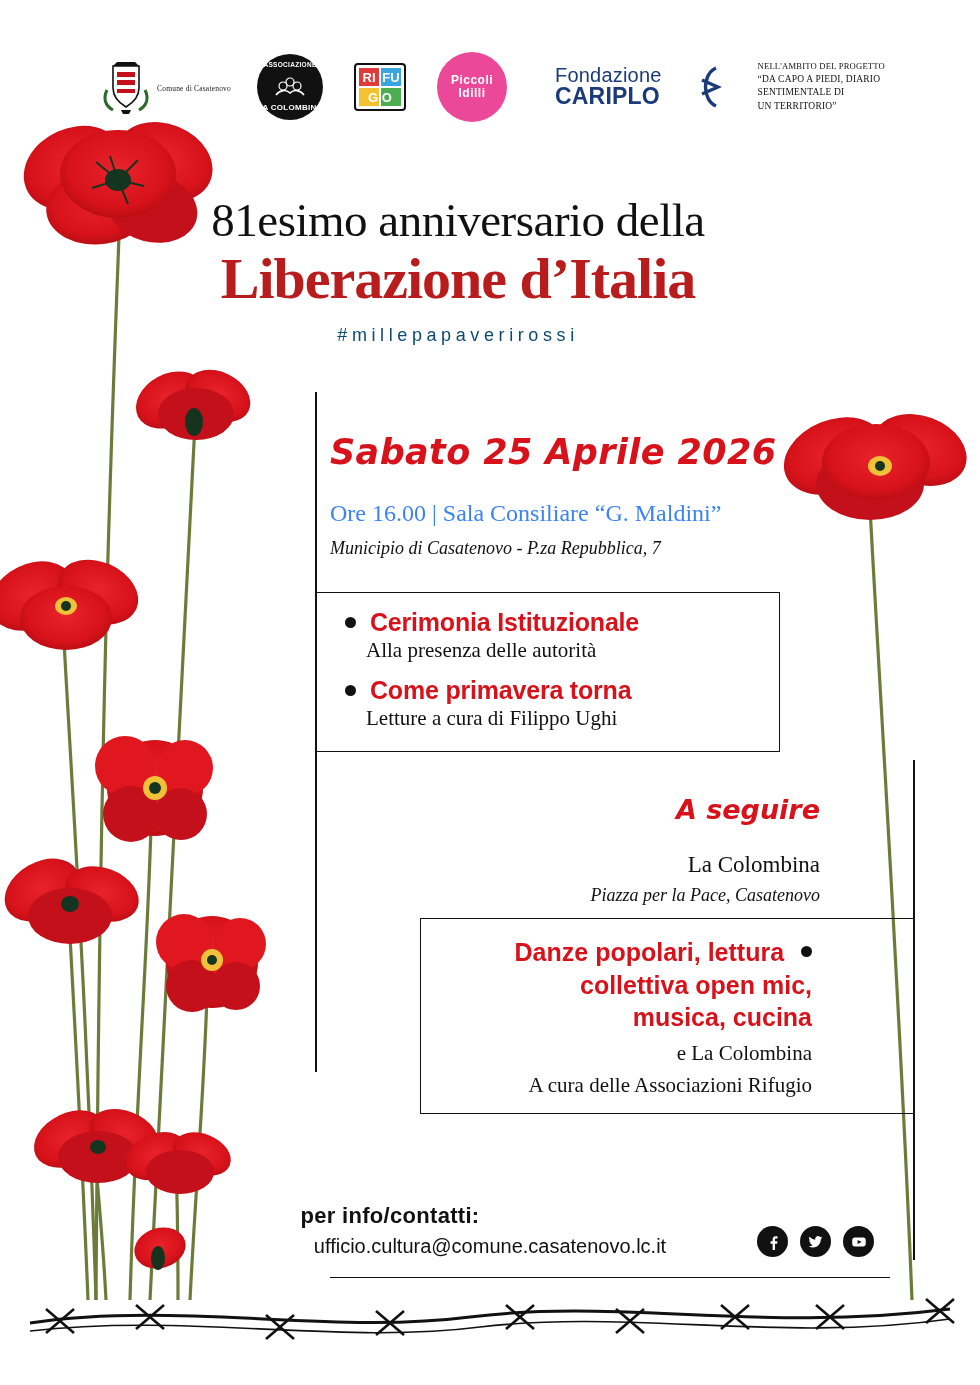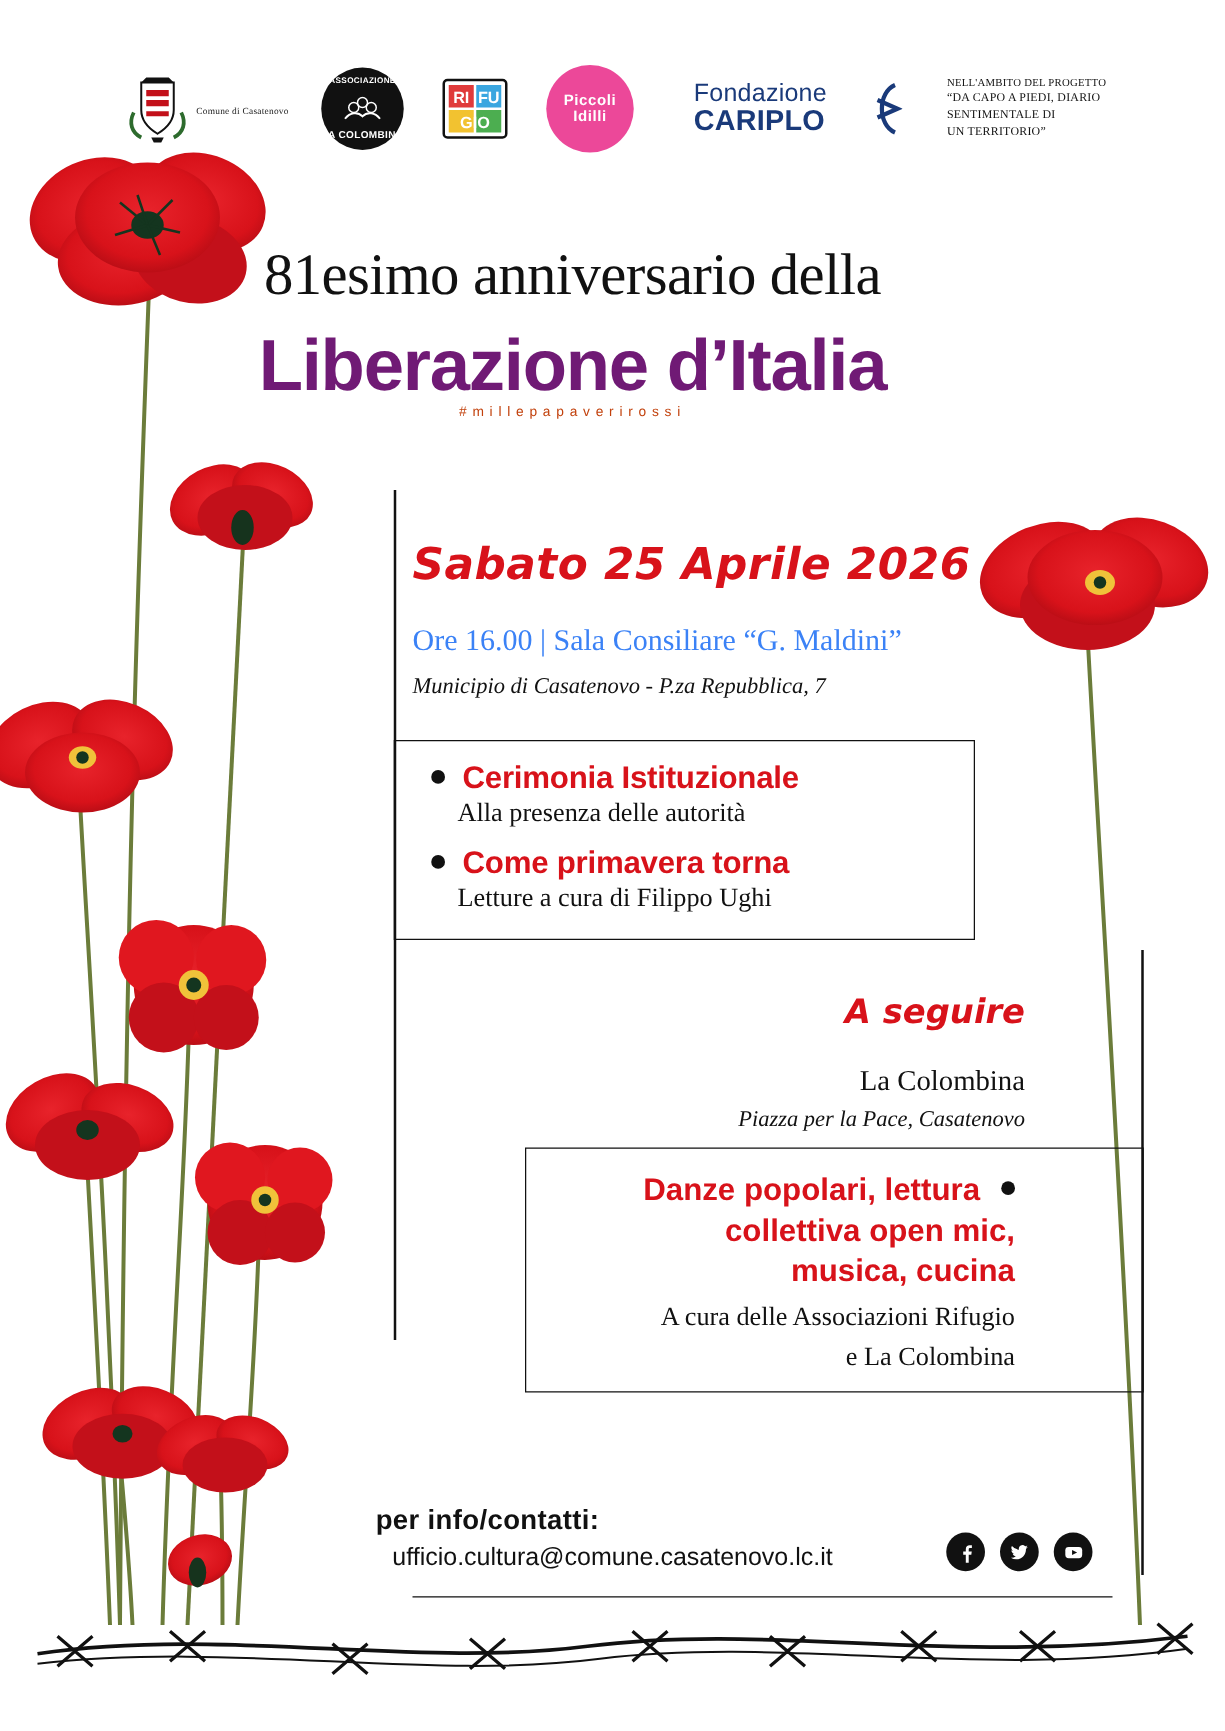--- a/index.html
+++ b/index.html
@@ -74,28 +74,28 @@
   }
   .project-note .pn-title { font-size: 8.6px; }
 
   
   .title-block { position: absolute; top: 196px; left: 0; width: 916px; text-align: center; }
   .title-1 {
     font-family: "Liberation Serif", serif;
     font-size: 47px; color: #111; letter-spacing: -0.5px; line-height: 1.05;
   }
   .title-2 {
-    font-family: Liberation Sans, sans-serif;
-    font-weight: bold; font-size: 58px; color: #701a75;
-    letter-spacing: -1px; line-height: 1.04; margin-top: 18px;
+    font-family: Liberation Serif, serif;
+    font-weight: bold; font-size: 58px; color: #b91c1c;
+    letter-spacing: -1px; line-height: 1.04; margin-top: 4px;
   }
   .hashtag {
     font-family: "Liberation Sans", sans-serif;
-    font-size: 11px; color: #c2410c; letter-spacing: 4.6px;
-    margin-top: 0;
+    font-size: 18px; color: #0c4a6e; letter-spacing: 4.6px;
+    margin-top: 15px;
   }
 
   
   .date-line {
     position: absolute; left: 330px; top: 432px;
     font-family: "DejaVu Sans", sans-serif;
     font-style: italic; font-weight: bold;
     font-size: 35px; color: #d8121a; letter-spacing: .4px;
   }
   .place-line {
@@ -394,22 +394,22 @@
   <div class="venue">La Colombina</div>
   <div class="venue-sub">Piazza per la Pace, Casatenovo</div>
 
   <div class="right-block">
     <div class="rb-title">
       <span>Danze popolari, lettura</span>
       <span class="rb-dot"></span>
     </div>
     <div class="rb-title">collettiva open mic,</div>
     <div class="rb-title">musica, cucina</div>
+    <div class="rb-sub">e La Colombina</div>
     <div class="rb-sub">A cura delle Associazioni Rifugio</div>
-    <div class="rb-sub">e La Colombina</div>
   </div>
 
   <div class="contact-label">per info/contatti:</div>
   <div class="contact-mail">ufficio.cultura@comune.casatenovo.lc.it</div>
 
   <div class="socials">
     <div class="soc">
       <svg viewBox="0 0 20 20" width="18" height="18">
         <path d="M12.2 19v-7h2.3l.4-2.8h-2.7V7.4c0-.8.2-1.3 1.4-1.3h1.4V3.6c-.3 0-1.1-.1-2-.1-2 0-3.4 1.2-3.4 3.5v2.2H7.3V12h2.3v7z" fill="#fff"></path>
       </svg>

